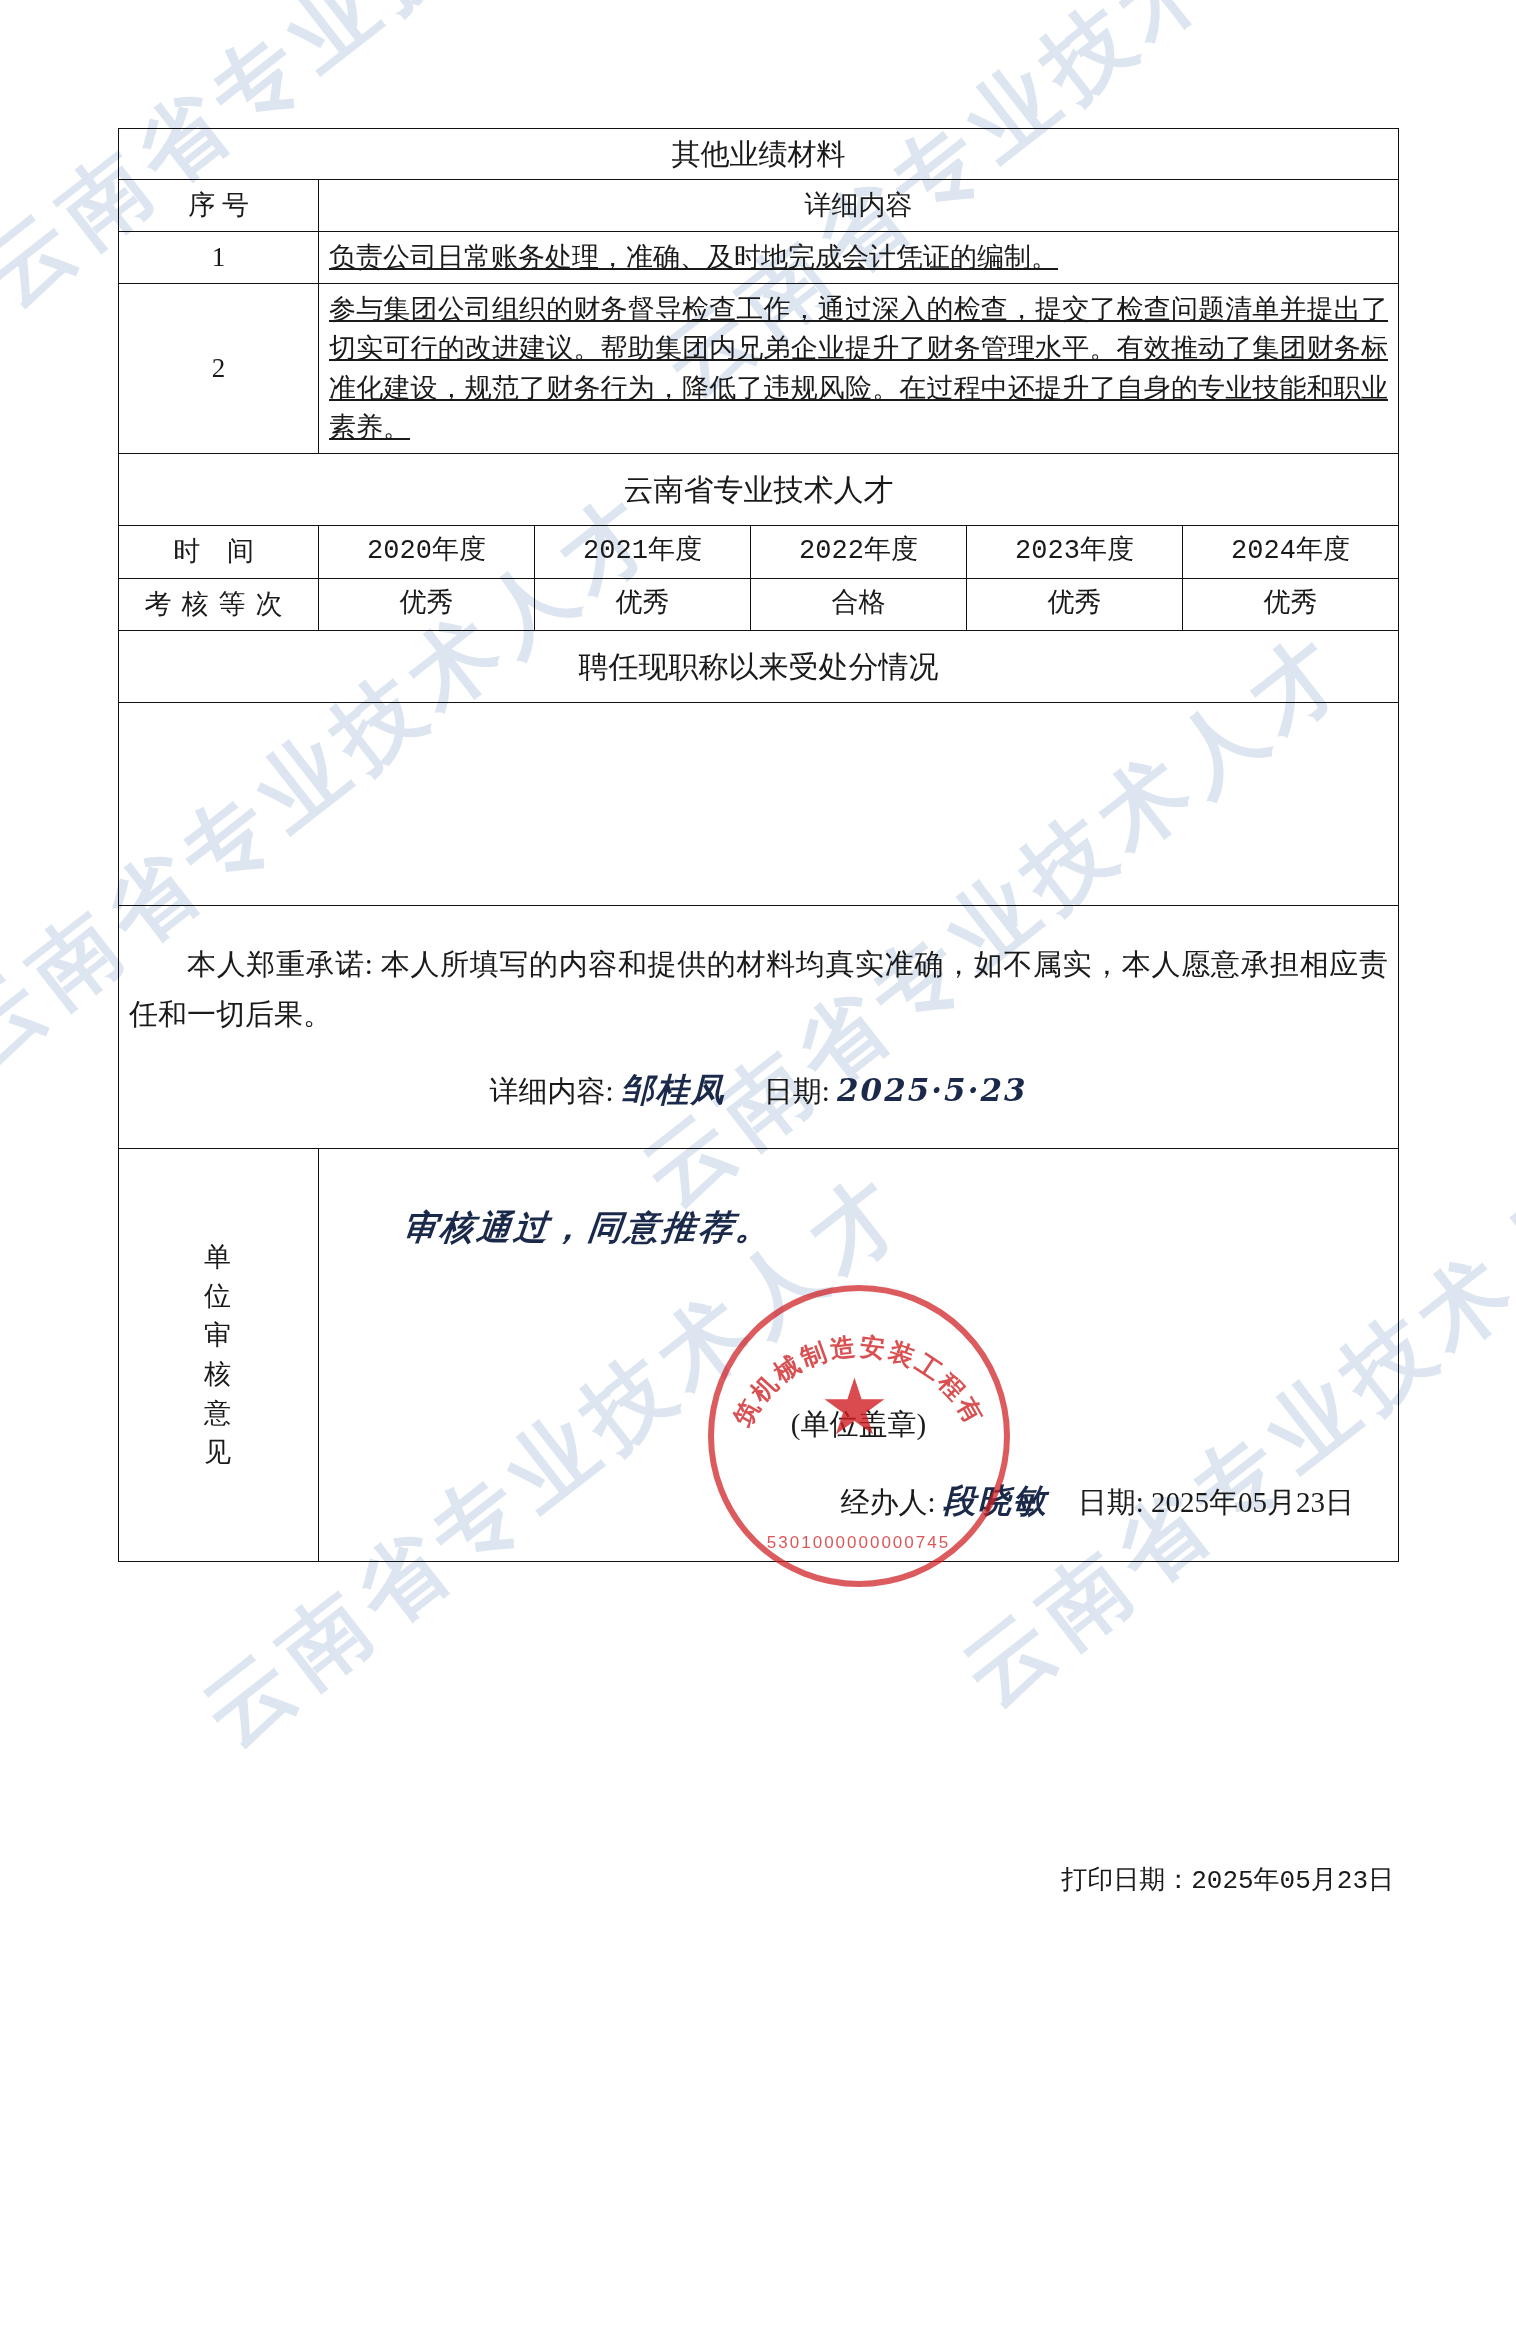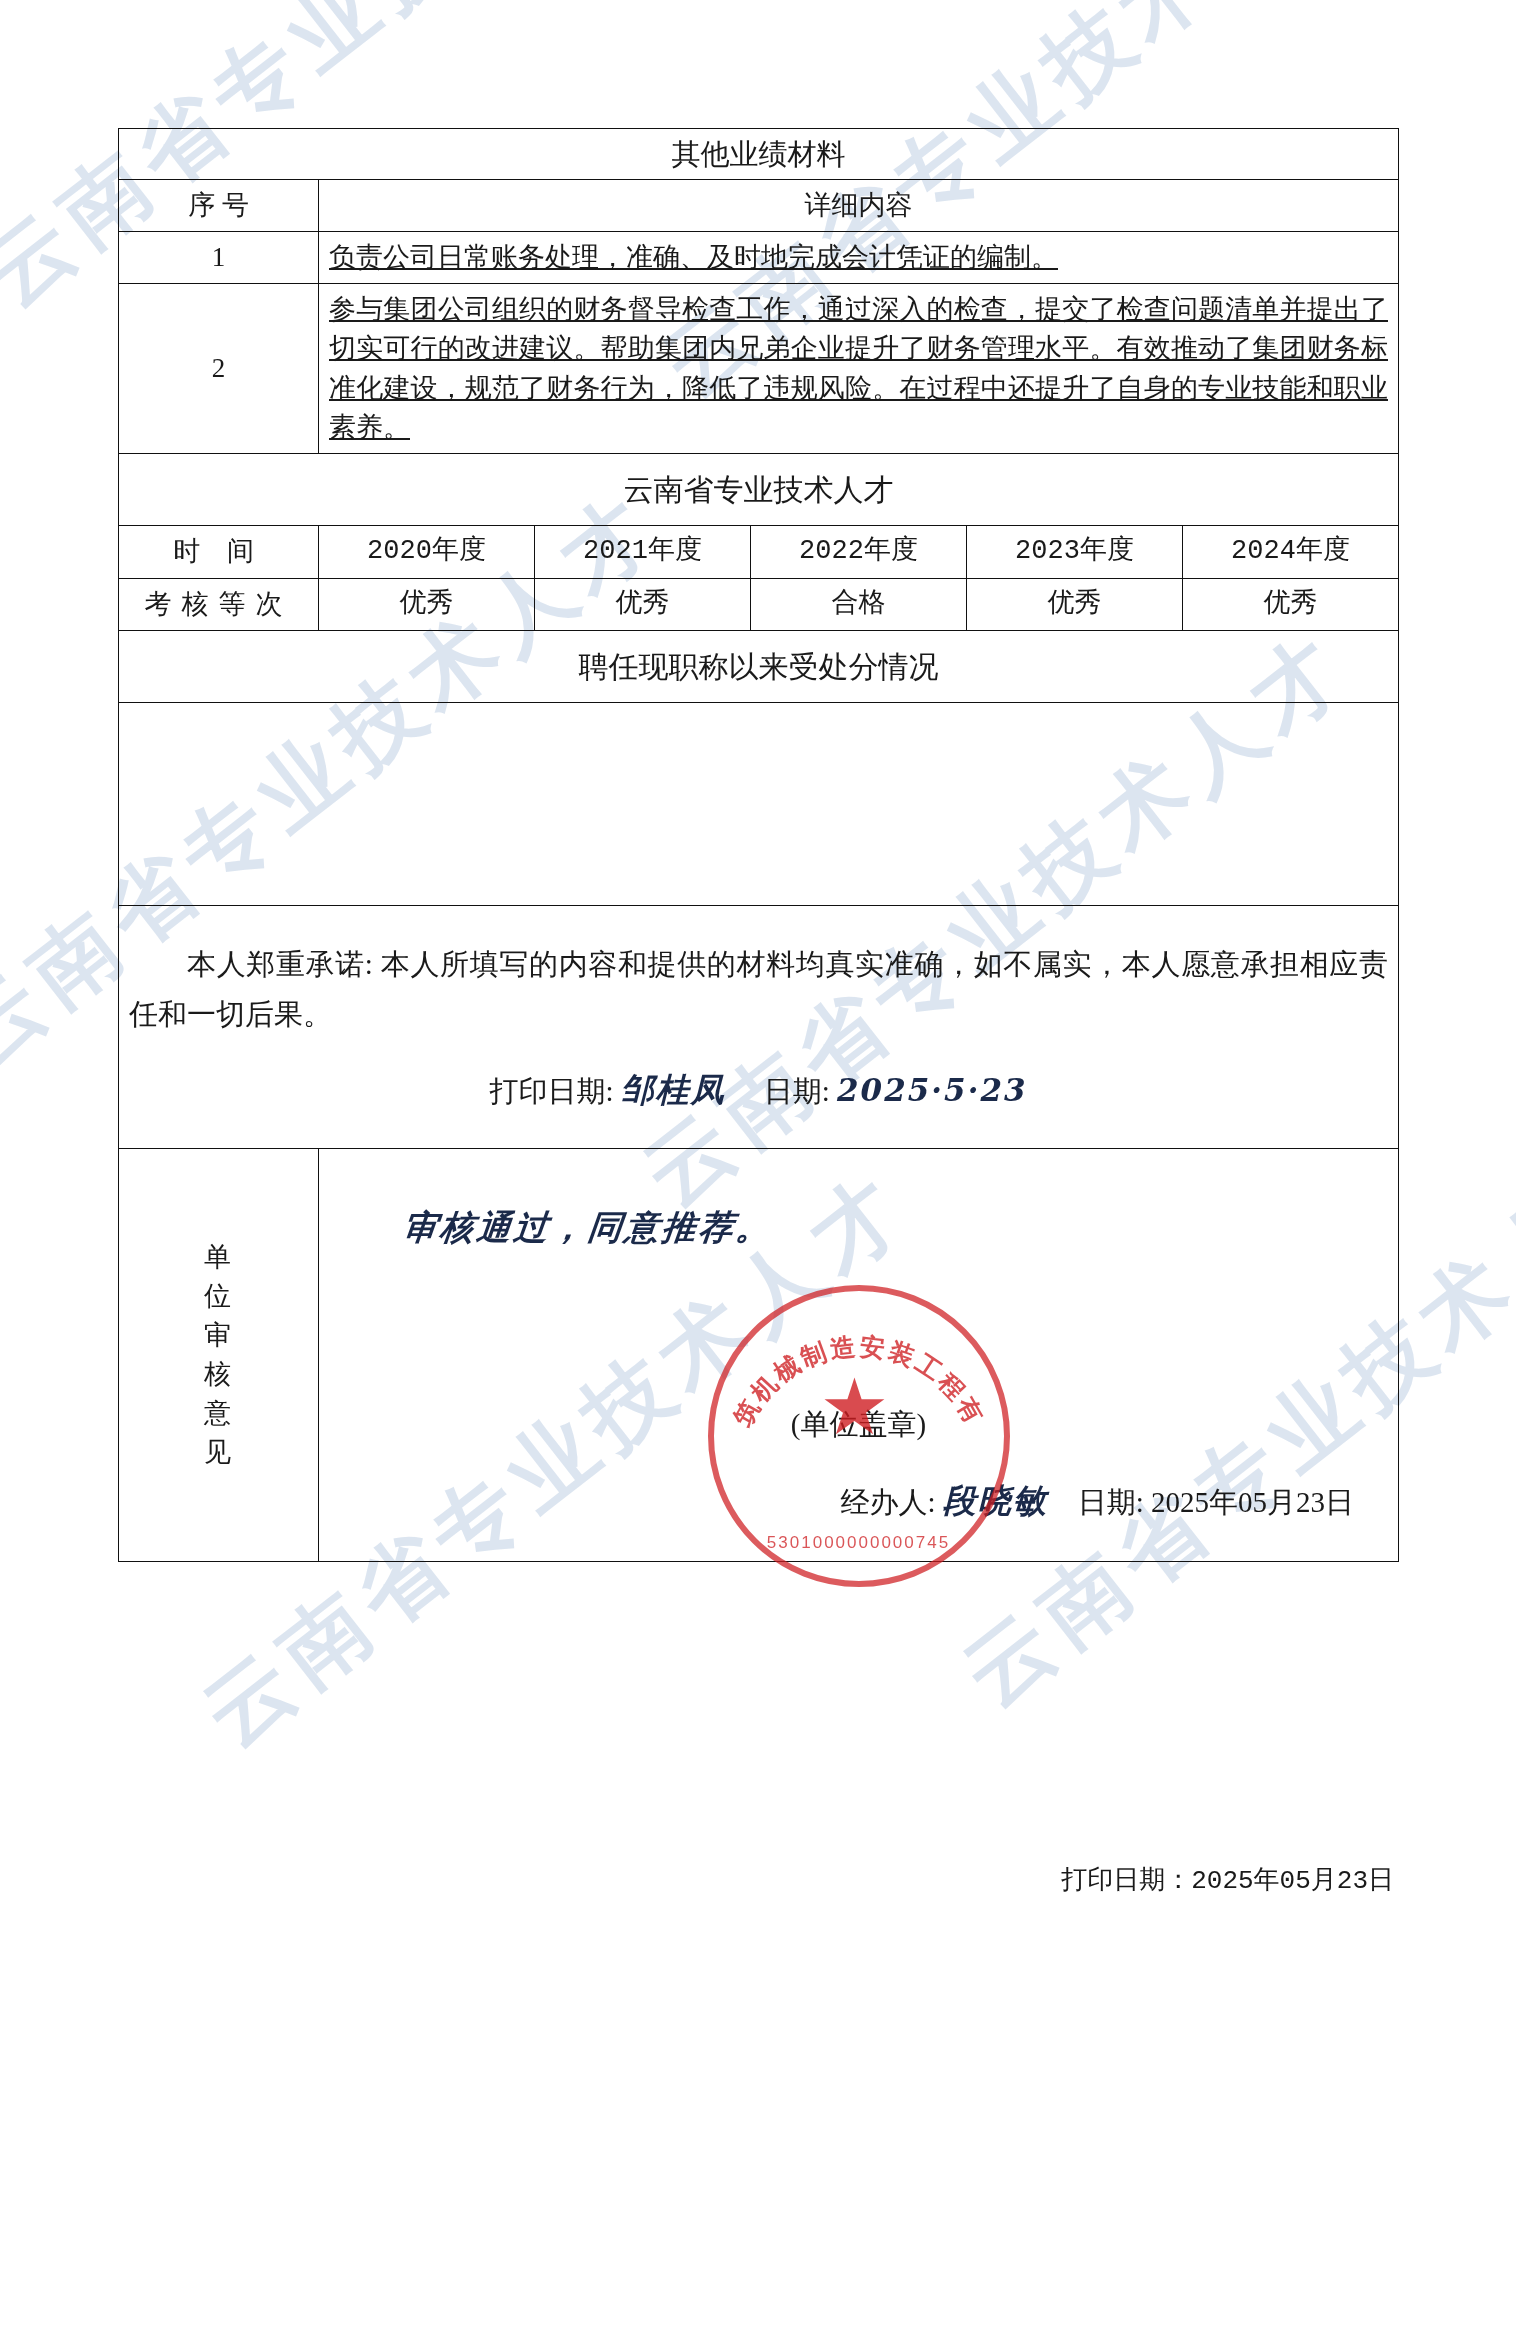--- a/index.html
+++ b/index.html
@@ -294,21 +294,21 @@
 
     <tr>
       <td colspan="6" class="blank-tall"></td>
     </tr>
 
     <tr>
       <td colspan="6" class="promise-cell">
         <div class="promise-text">本人郑重承诺: 本人所填写的内容和提供的材料均真实准确，如不属实，本人愿意承担相应责任和一切后果。</div>
         <div class="sign-line">
           <span>
-            <span>打印日期:</span>
+            <span>详细内容:</span>
             <span class="handwrite hw-name">邹桂凤</span>
           </span>
           <span>
             <span>日期:</span>
             <span class="handwrite hw-date">2025·5·23</span>
           </span>
         </div>
       </td>
     </tr>
 

